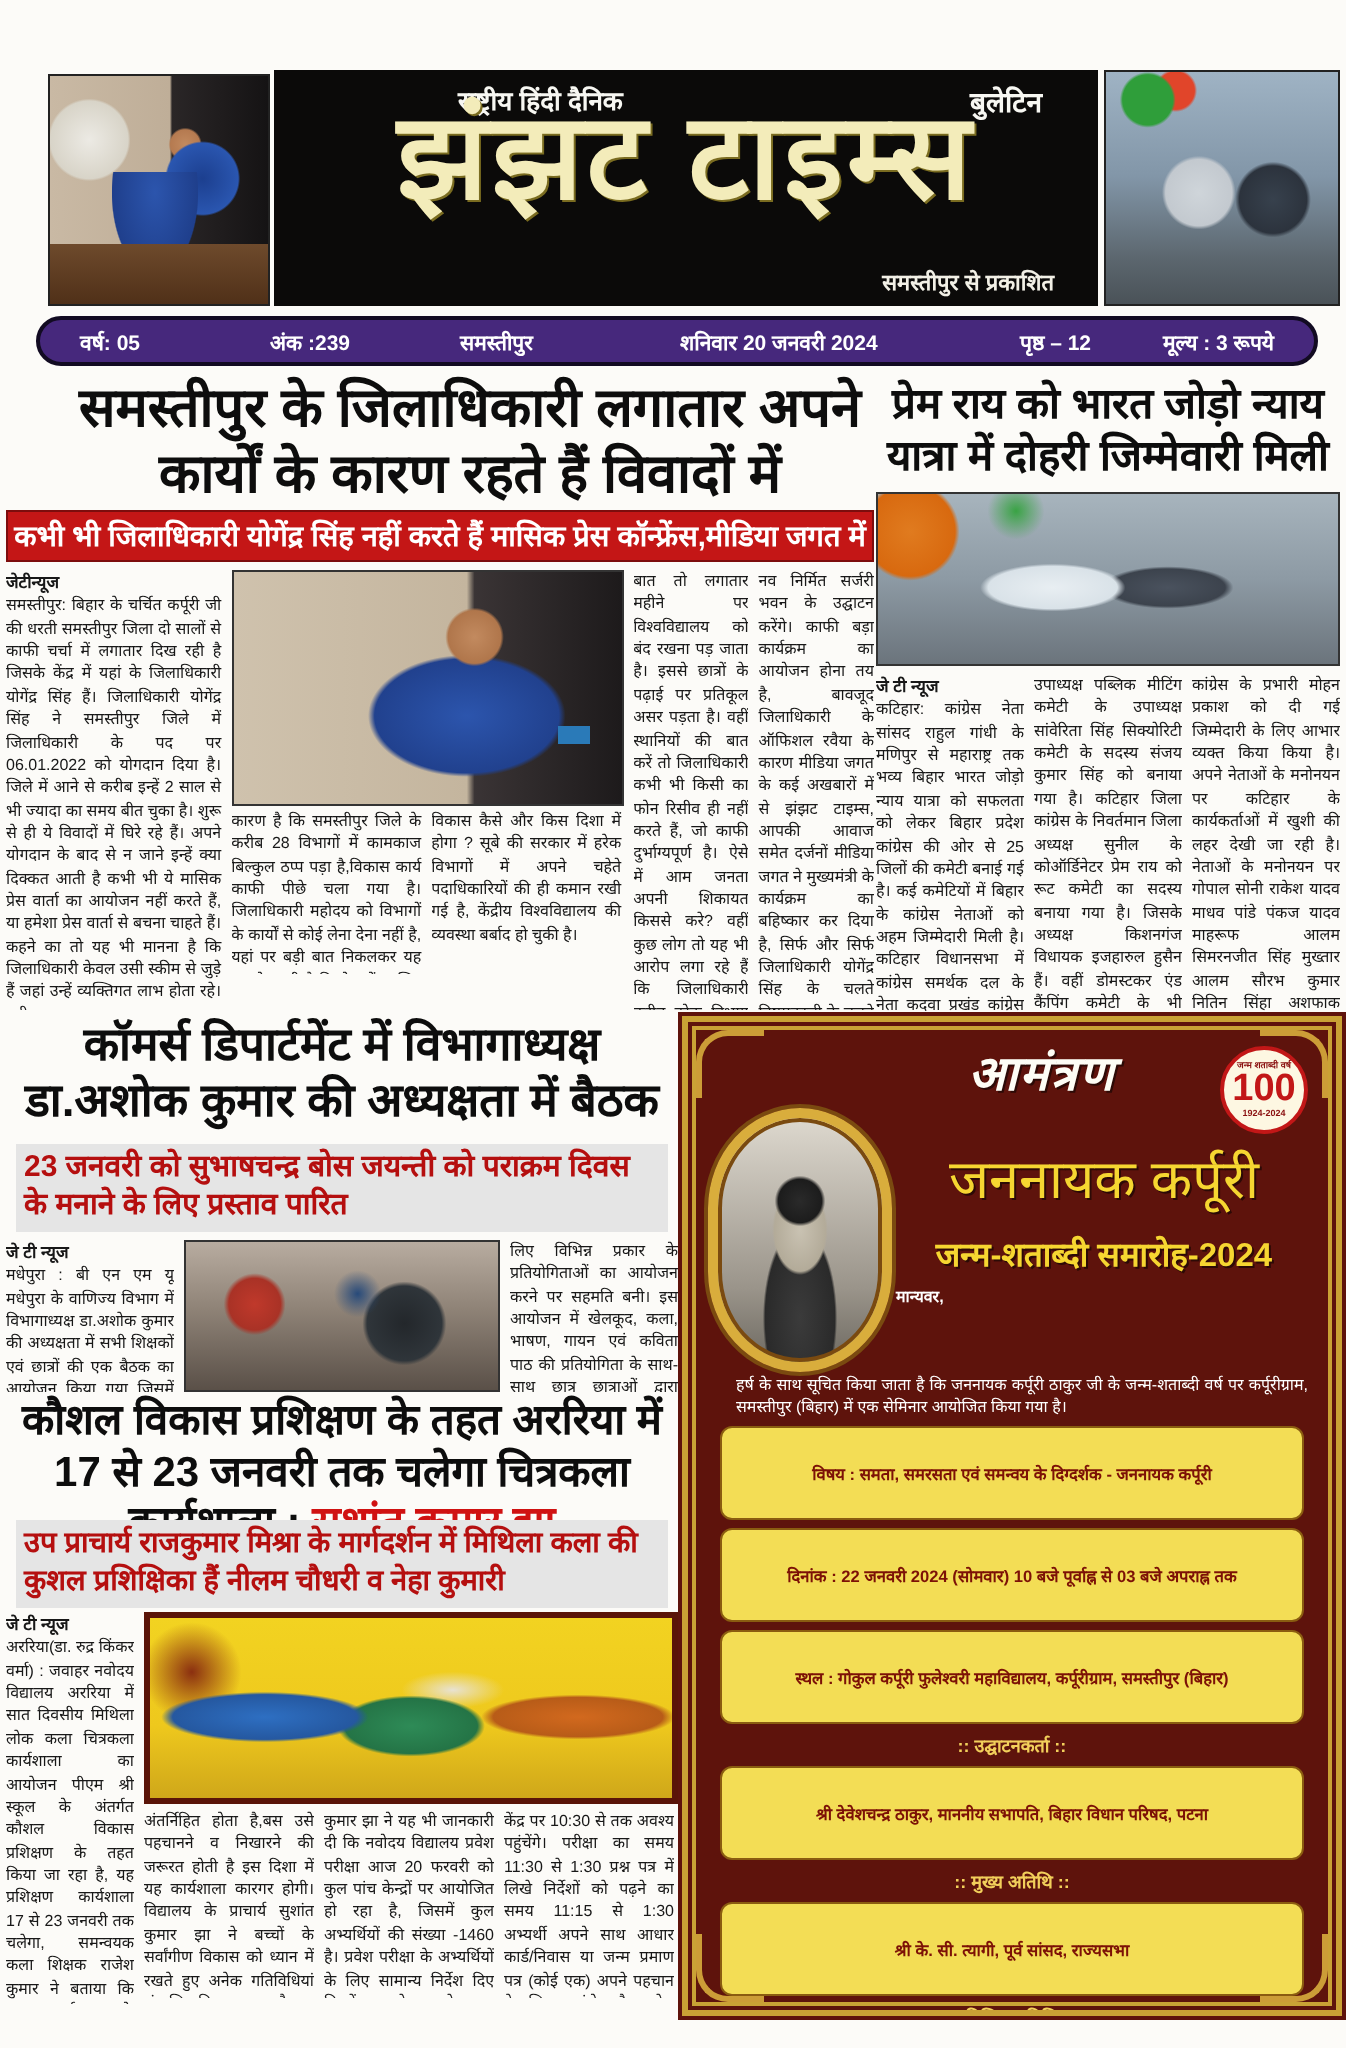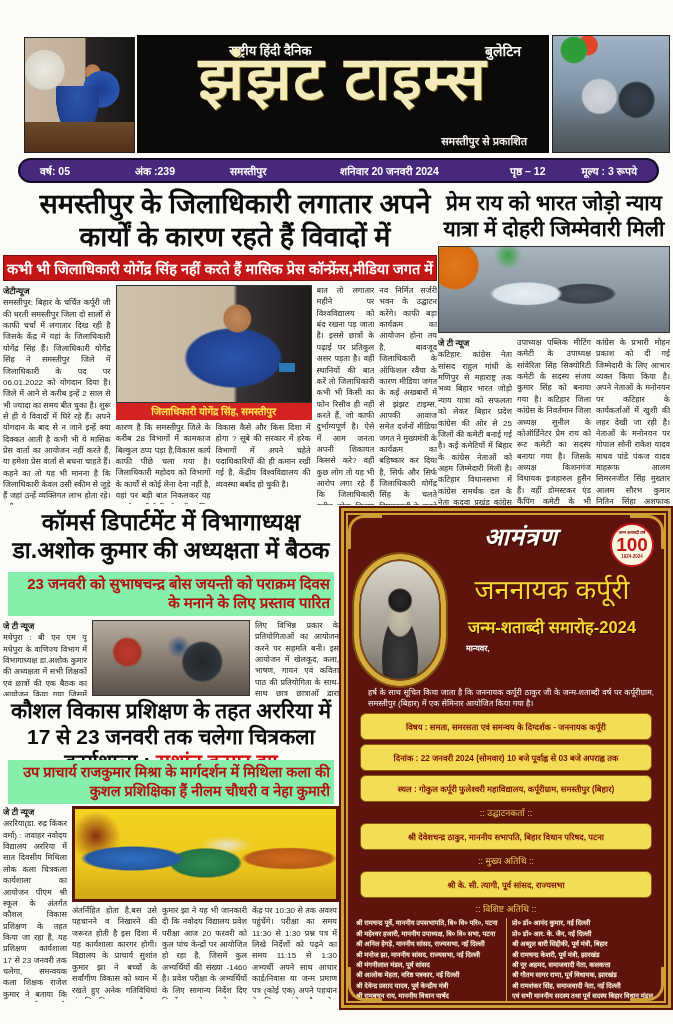--- a/index.html
+++ b/index.html
@@ -44,21 +44,21 @@
 
   
   .headline { position:absolute; color:#0d0d0d; font-weight:800; text-align:center; line-height:1.22;
       font-family:"Liberation Sans", sans-serif; }
   #hl-left { left:20px; top:188px; width:430px; font-size:27px; }
   #hl-right { left:438px; top:190px; width:232px; font-size:21px; }
 
   
   .banner-red { background:#c41616; color:#fff; font-weight:800; text-align:center; border:1px solid #7d0d0d; }
   #dm-subhead { position:absolute; left:3px; top:255px; width:434px; height:26px; font-size:14.5px; line-height:26px; }
-  .banner-yellow { background:#86efac; color:#b50f0f; font-weight:800; text-align:right; }
+  .banner-yellow { background:#e5e5e5; color:#b50f0f; font-weight:800; text-align:left; }
 
   
   .bodycol { font-size:8px; line-height:1.42; text-align:justify; color:#181818; overflow:hidden; }
   .byline { font-weight:800; font-size:8.5px; }
 
   
   #dm-body { position:absolute; left:3px; top:285px; width:434px; height:220px; display:flex; gap:5px; }
   #dm-col1 { width:110px; height:220px; }
   #dm-center { width:196px; display:flex; flex-direction:column; }
   #dm-photo { width:196px; height:118px; border:1px solid #333; position:relative;
@@ -138,22 +138,22 @@
         radial-gradient(circle at 50% 34%, #2a2a2a 0%, #1c1c1c 12%, transparent 14%),
         radial-gradient(ellipse at 50% 46%, #c9c2b2 0%, #b3ab99 22%, transparent 24%),
         radial-gradient(ellipse at 50% 82%, #3b3b3b 0%, #2a2a2a 30%, transparent 32%),
         linear-gradient(180deg, #ddd8ce 0%, #9a948a 70%, #6e6a62 100%); }
   #ad-titles { flex:1; text-align:center; padding-top:16px; }
   #ad-title1 { font-size:27px; font-weight:400; color:#f6d631; text-shadow:1px 1px 0 #2c0a06; }
   #ad-title2 { font-size:16.5px; font-weight:800; color:#f6d631; margin-top:8px; text-shadow:1px 1px 0 #2c0a06; }
   #ad-salut { font-size:8px; font-weight:bold; margin-top:4px; }
   #ad-bodytxt { font-size:8px; line-height:1.4; text-align:justify; padding:0 4px 0 14px; margin-top:1px; }
   .ad-bar { background:#f3dd55; color:#7c1106; font-weight:800; font-size:8.3px; text-align:center;
-      border-radius:6px; padding:7px 4px; margin:4px 6px 0 6px; border:1px solid #8a5c10; }
-  .ad-sec { text-align:center; color:#f2cf5b; font-weight:400; font-size:9px; margin-top:4px; }
+      border-radius:6px; padding:17px 4px; margin:4px 6px 0 6px; border:1px solid #8a5c10; }
+  .ad-sec { text-align:center; color:#f2cf5b; font-weight:700; font-size:9px; margin-top:4px; }
   #ad-guests { display:flex; margin-top:3px; padding:0 2px; }
   .gcol { width:50%; font-size:6.7px; line-height:1.55; font-weight:bold; color:#fdf6e0; }
   .gcol div { white-space:nowrap; overflow:hidden; }
   #gcol-right { border-left:1px solid #d9ad3c; padding-left:5px; }
   #ad-bottom { display:flex; margin-top:4px; align-items:flex-start; }
   #ad-invite { background:#156e2d; border:1px solid #0c4a1d; border-radius:50%; color:#fff; font-weight:800;
       font-size:8.5px; padding:6px 12px; margin-left:16px; }
   #ad-sign { flex:1; text-align:center; font-size:7px; color:#fdf6e0; }
   #ad-sign .s-title { color:#f2cf5b; font-weight:bold; }
   #ad-sign .s-name { color:#f6d631; font-size:12px; font-weight:800; margin-top:1px; }
@@ -193,21 +193,20 @@
   <div id="dm-subhead" class="banner-red">कभी भी जिलाधिकारी योगेंद्र सिंह नहीं करते हैं मासिक प्रेस कॉन्फ्रेंस,मीडिया जगत में आक्रोश</div>
   <div id="dm-body">
     <div id="dm-col1" class="bodycol">
       <span class="byline">जेटीन्यूज</span><br>
       <span>समस्तीपुर: बिहार के चर्चित कर्पूरी जी की धरती समस्तीपुर जिला दो सालों से काफी चर्चा में लगातार दिख रही है जिसके केंद्र में यहां के जिलाधिकारी योगेंद्र सिंह हैं। जिलाधिकारी योगेंद्र सिंह ने समस्तीपुर जिले में जिलाधिकारी के पद पर 06.01.2022 को योगदान दिया है। जिले में आने से करीब इन्हें 2 साल से भी ज्यादा का समय बीत चुका है। शुरू से ही ये विवादों में घिरे रहे हैं। अपने योगदान के बाद से न जाने इन्हें क्या दिक्कत आती है कभी भी ये मासिक प्रेस वार्ता का आयोजन नहीं करते हैं, या हमेशा प्रेस वार्ता से बचना चाहते हैं। कहने का तो यह भी मानना है कि जिलाधिकारी केवल उसी स्कीम से जुड़े हैं जहां उन्हें व्यक्तिगत लाभ होता रहे। यही</span>
     </div>
     <div id="dm-center">
       <div id="dm-photo" class="photo">
         <div class="mic"></div>
       </div>
-      <div id="dm-caption">जिलाधिकारी योगेंद्र सिंह, समस्तीपुर</div>
       <div id="dm-under">
         <div class="bodycol">कारण है कि समस्तीपुर जिले के करीब 28 विभागों में कामकाज बिल्कुल ठप्प पड़ा है,विकास कार्य काफी पीछे चला गया है। जिलाधिकारी महोदय को विभागों के कार्यों से कोई लेना देना नहीं है, यहां पर बड़ी बात निकलकर यह सामने आती है कि देश में आखिर जिला का</div>
         <div class="bodycol">विकास कैसे और किस दिशा में होगा ? सूबे की सरकार में हरेक विभागों में अपने चहेते पदाधिकारियों की ही कमान रखी गई है, केंद्रीय विश्वविद्यालय की व्यवस्था बर्बाद हो चुकी है।</div>
       </div>
     </div>
     <div id="dm-colA" class="bodycol">बात तो लगातार महीने पर विश्वविद्यालय को बंद रखना पड़ जाता है। इससे छात्रों के पढ़ाई पर प्रतिकूल असर पड़ता है। वहीं स्थानियों की बात करें तो जिलाधिकारी कभी भी किसी का फोन रिसीव ही नहीं करते हैं, जो काफी दुर्भाग्यपूर्ण है। ऐसे में आम जनता अपनी शिकायत किससे करे? वहीं कुछ लोग तो यह भी आरोप लगा रहे हैं कि जिलाधिकारी करीब हरेक विभाग से साजबाज पैसे की वसूली भी करवाते हैं। हालांकि यह कहां तक सत्य बात है, जांच का विषय है। इसकी पुष्टि झंझट टाइम्स (जेटी न्यूज) नहीं करता है। अभी 24 जनवरी को कर्पूरी जी के जयंती कार्यक्रम में बिहार के मुख्यमंत्री नीतीश कुमार पहुँच रहे हैं वहीं 21 जनवरी को राम जानकी मेडिकल कॉलेज व आवासीय</div>
     <div id="dm-colB" class="bodycol">नव निर्मित सर्जरी भवन के उद्घाटन करेंगे। काफी बड़ा कार्यक्रम का आयोजन होना तय है, बावजूद जिलाधिकारी के ऑफिशल रवैया के कारण मीडिया जगत के कई अखबारों में से झंझट टाइम्स, आपकी आवाज समेत दर्जनों मीडिया जगत ने मुख्यमंत्री के कार्यक्रम का बहिष्कार कर दिया है, सिर्फ और सिर्फ जिलाधिकारी योगेंद्र सिंह के चलते विषमकाली के चलते ही सारी की सारी समस्या उत्पन्न हो रही है। वहीं सूत्रों की माने तो 22 जनवरी को कई सामाजिक संगठनों,राजनीतिक पार्टियों समेत कइयों ने मुख्यमंत्री के समक्ष जिलाधिकारी के खिलाफ ज्ञापन देने का मन बनाया है जैसी खबरें आ रही हैं। अब देखना यह है कि बिहार के मुख्यमंत्री इसपर क्या कार्रवाई करते हैं।</div>
   </div>
 
   <div id="prem-photo" class="photo"></div>
@@ -262,21 +261,21 @@
       <div class="b-top">जन्म शताब्दी वर्ष</div>
       <div class="b-num">100</div>
       <div class="b-bot">1924-2024</div>
     </div>
 
     <div id="ad-top">
       <div id="ad-portrait"></div>
       <div id="ad-titles">
         <div id="ad-title1">जननायक कर्पूरी</div>
         <div id="ad-title2">जन्म-शताब्दी समारोह-2024</div>
-        <div id="ad-salut" style="text-align:left;padding-left:20px;">मान्यवर,</div>
+        <div id="ad-salut" style="text-align:left;padding-left:2px;">मान्यवर,</div>
       </div>
     </div>
 
     <div id="ad-bodytxt">हर्ष के साथ सूचित किया जाता है कि जननायक कर्पूरी ठाकुर जी के जन्म-शताब्दी वर्ष पर कर्पूरीग्राम, समस्तीपुर (बिहार) में एक सेमिनार आयोजित किया गया है।</div>
 
     <div class="ad-bar">विषय : समता, समरसता एवं समन्वय के दिग्दर्शक - जननायक कर्पूरी</div>
     <div class="ad-bar">दिनांक : 22 जनवरी 2024 (सोमवार) 10 बजे पूर्वाह्न से 03 बजे अपराह्न तक</div>
     <div class="ad-bar">स्थल : गोकुल कर्पूरी फुलेश्वरी महाविद्यालय, कर्पूरीग्राम, समस्तीपुर (बिहार)</div>
 
     <div class="ad-sec">:: उद्घाटनकर्ता ::</div>

